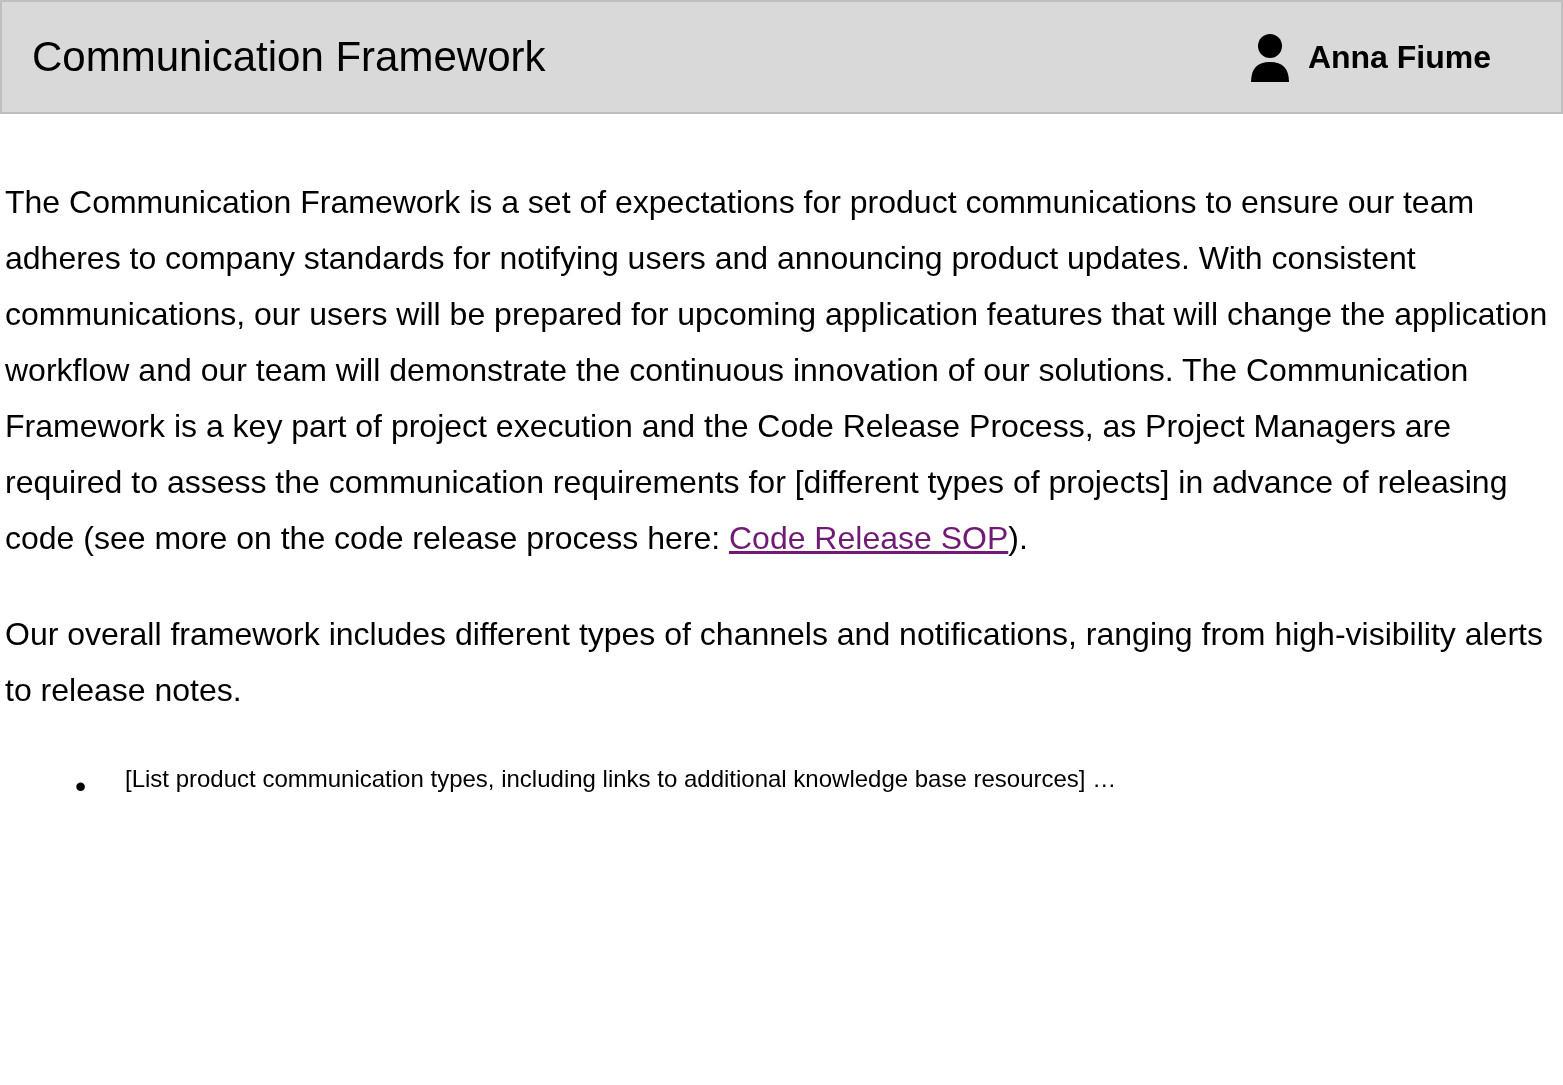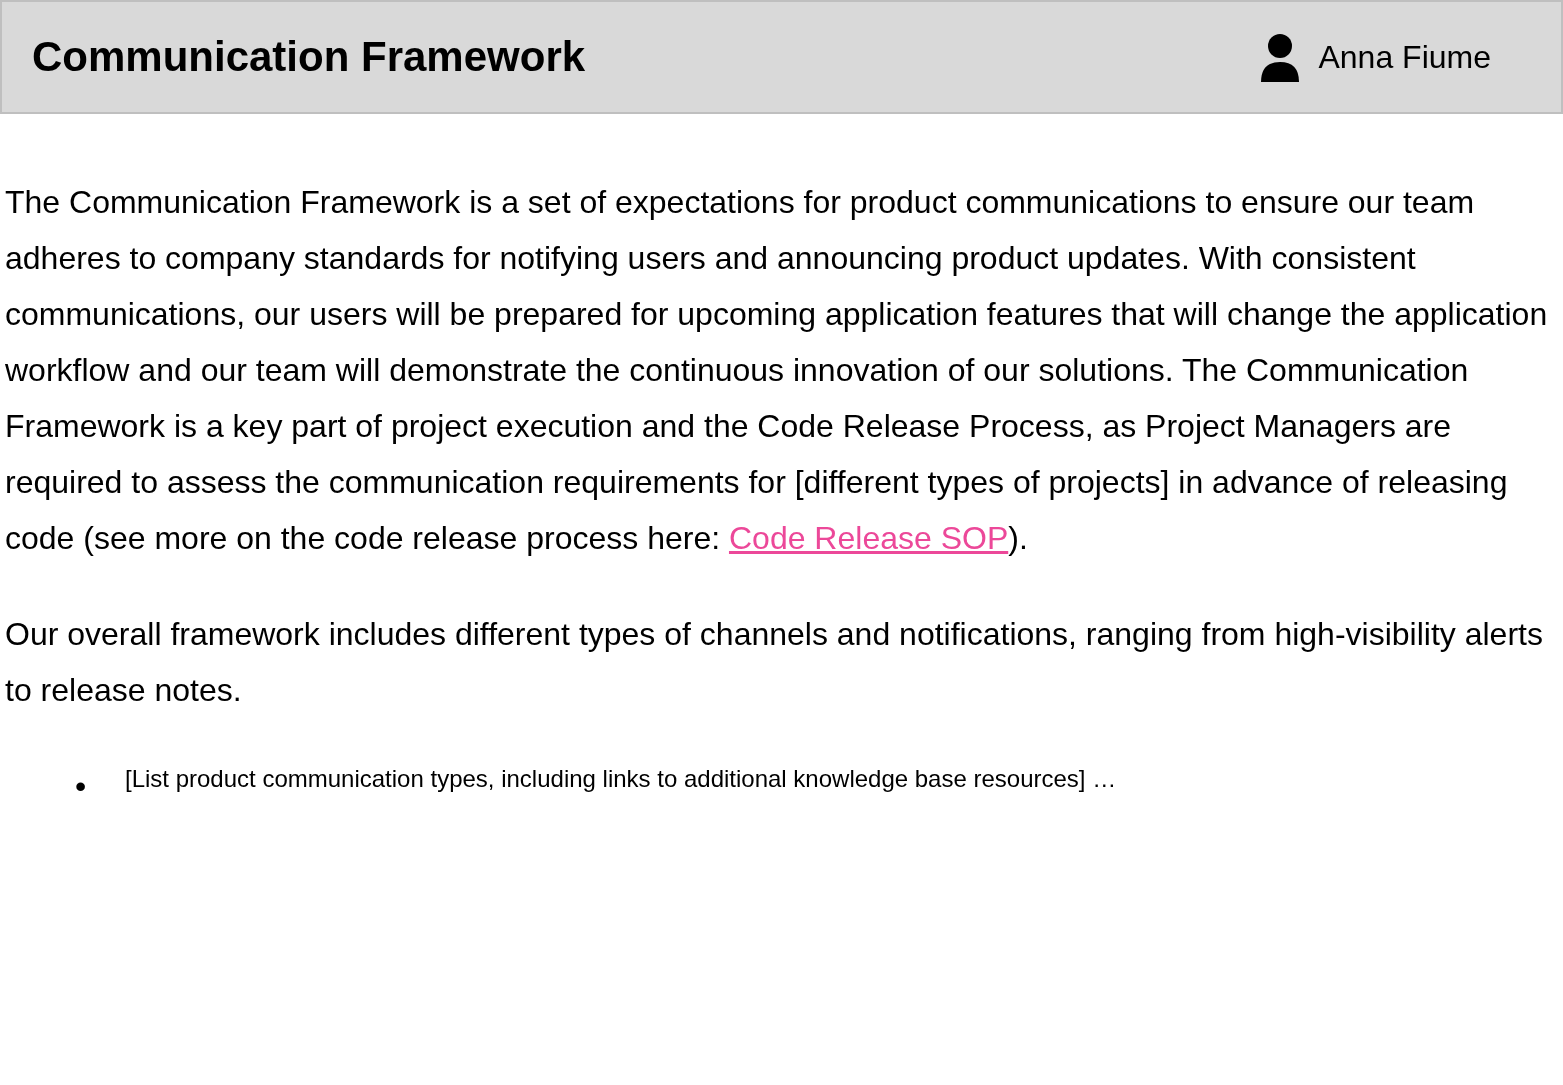--- a/index.html
+++ b/index.html
@@ -16,46 +16,46 @@
     .header {
       background: #d9d9d9;
       border: 2px solid #bfbfbf;
       padding: 30px 30px;
       display: flex;
       justify-content: space-between;
       align-items: center;
     }
     .header-title {
       font-size: 42px;
-      font-weight: bold;
+      font-weight: normal;
     }
     .user-section {
       display: flex;
       align-items: center;
       gap: 15px;
       margin-right: 40px;
     }
     .user-icon {
       width: 46px;
       height: 50px;
     }
     .user-name {
       font-size: 32px;
-      font-weight: normal;
+      font-weight: bold;
     }
     .content {
       padding: 60px 5px 20px 5px;
     }
     .paragraph {
       font-size: 32px;
       line-height: 1.75;
       margin-bottom: 40px;
     }
     .link {
-      color: #ec4899;
+      color: #701a75;
       text-decoration: underline;
     }
     .bullet-list {
       list-style: none;
       padding-left: 70px;
     }
     .bullet-item {
       font-size: 24px;
       line-height: 1.75;
       position: relative;

